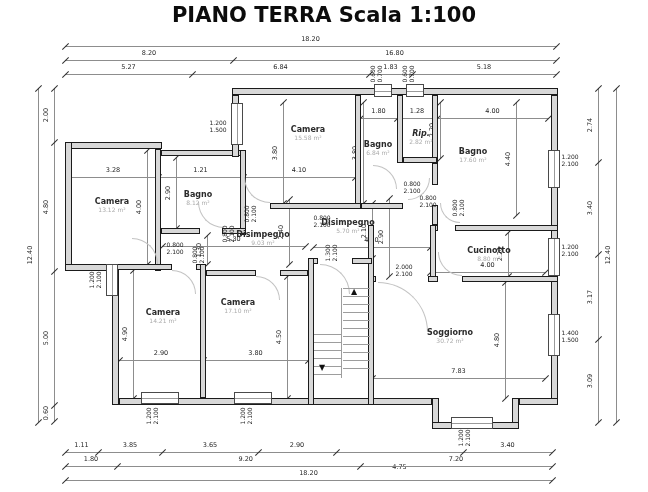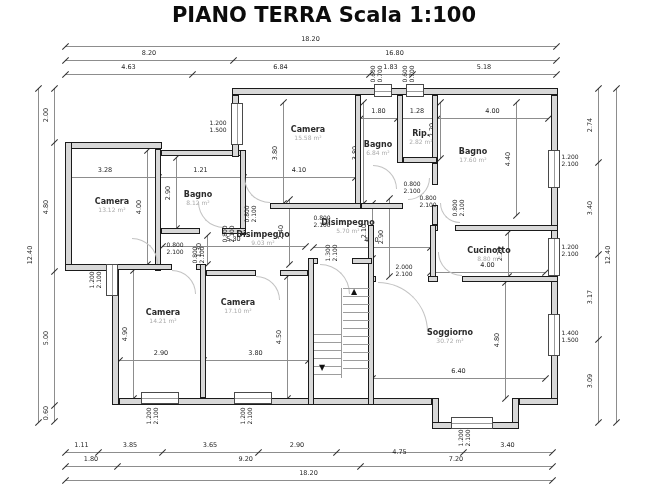--- a/index.html
+++ b/index.html
@@ -40,37 +40,37 @@
     <div class="tick" style="left: 233px; top: 56px;"></div>
     <div class="tick" style="left: 556px; top: 56px;"></div>
     <div class="dim-label" style="left: 132px; top: 49px;">8.20</div>
     <div class="dim-label" style="left: 377.5px; top: 49px;">16.80</div>
     <div class="dim-line" style="left: 65px; top: 74px; width: 491px; height: 1px;"></div>
     <div class="tick" style="left: 65px; top: 70px;"></div>
     <div class="tick" style="left: 192px; top: 70px;"></div>
     <div class="tick" style="left: 369px; top: 70px;"></div>
     <div class="tick" style="left: 412px; top: 70px;"></div>
     <div class="tick" style="left: 556px; top: 70px;"></div>
-    <div class="dim-label" style="left: 111.5px; top: 63px;">4.63</div>
+    <div class="dim-label" style="left: 111.5px; top: 63px;">5.27</div>
     <div class="dim-label" style="left: 263.5px; top: 63px;">6.84</div>
     <div class="dim-label" style="left: 373.5px; top: 63px;">1.83</div>
     <div class="dim-label" style="left: 467px; top: 63px;">5.18</div>
     <div class="dim-line" style="left: 65px; top: 452px; width: 487px; height: 1px;"></div>
     <div class="tick" style="left: 65px; top: 448px;"></div>
     <div class="tick" style="left: 98px; top: 448px;"></div>
     <div class="tick" style="left: 162px; top: 448px;"></div>
     <div class="tick" style="left: 258px; top: 448px;"></div>
     <div class="tick" style="left: 336px; top: 448px;"></div>
     <div class="tick" style="left: 463px; top: 448px;"></div>
     <div class="tick" style="left: 552px; top: 448px;"></div>
     <div class="dim-label" style="left: 64.5px; top: 441px;">1.11</div>
     <div class="dim-label" style="left: 113px; top: 441px;">3.85</div>
     <div class="dim-label" style="left: 193px; top: 441px;">3.65</div>
     <div class="dim-label" style="left: 280px; top: 441px;">2.90</div>
-    <div class="dim-label" style="left: 382.5px; top: 448px;">4.75</div>
+    <div class="dim-label" style="left: 382.5px; top: 463px;">4.75</div>
     <div class="dim-label" style="left: 490.5px; top: 441px;">3.40</div>
     <div class="dim-line" style="left: 65px; top: 466px; width: 487px; height: 1px;"></div>
     <div class="tick" style="left: 65px; top: 462px;"></div>
     <div class="tick" style="left: 117px; top: 462px;"></div>
     <div class="tick" style="left: 360px; top: 462px;"></div>
     <div class="tick" style="left: 552px; top: 462px;"></div>
     <div class="dim-label" style="left: 74px; top: 455px;">1.80</div>
     <div class="dim-label" style="left: 219px; top: 455px; text-align: right;">9.20</div>
     <div class="dim-label" style="left: 439px; top: 455px;">7.20</div>
     <div class="dim-line" style="left: 65px; top: 480px; width: 487px; height: 1px;"></div>
@@ -103,21 +103,21 @@
     <div class="dim-label v" style="left: 573px; top: 376.5px;">3.09</div>
     <div class="dim-line" style="left: 616px; top: 88px; width: 1px; height: 334px;"></div>
     <div class="tick" style="left: 616px; top: 84px;"></div>
     <div class="tick" style="left: 616px; top: 418px;"></div>
     <div class="dim-label v" style="left: 591px; top: 251px;">12.40</div>
     <div class="dim-line" style="left: 68px; top: 177px; width: 287px; height: 1px;"></div>
     <div class="tick" style="left: 68px; top: 173px;"></div>
     <div class="tick" style="left: 158px; top: 173px;"></div>
     <div class="tick" style="left: 243px; top: 173px;"></div>
     <div class="tick" style="left: 355px; top: 173px;"></div>
-    <div class="dim-label" style="left: 88px; top: 166px;">3.28</div>
+    <div class="dim-label" style="left: 96px; top: 166px;">3.28</div>
     <div class="dim-label" style="left: 183.5px; top: 166px;">1.21</div>
     <div class="dim-label" style="left: 282px; top: 166px;">4.10</div>
     <div class="dim-line" style="left: 360px; top: 118px; width: 188px; height: 1px;"></div>
     <div class="tick" style="left: 360px; top: 114px;"></div>
     <div class="tick" style="left: 397px; top: 114px;"></div>
     <div class="tick" style="left: 437px; top: 114px;"></div>
     <div class="tick" style="left: 548px; top: 114px;"></div>
     <div class="dim-label" style="left: 361.5px; top: 107px;">1.80</div>
     <div class="dim-label" style="left: 400px; top: 107px;">1.28</div>
     <div class="dim-label" style="left: 475.5px; top: 107px;">4.00</div>
@@ -135,21 +135,21 @@
     <div class="tick" style="left: 308px; top: 356px;"></div>
     <div class="dim-label" style="left: 144px; top: 349px;">2.90</div>
     <div class="dim-label" style="left: 238.5px; top: 349px;">3.80</div>
     <div class="dim-line" style="left: 430px; top: 272px; width: 115px; height: 1px;"></div>
     <div class="tick" style="left: 430px; top: 268px;"></div>
     <div class="tick" style="left: 545px; top: 268px;"></div>
     <div class="dim-label" style="left: 470.5px; top: 261px;">4.00</div>
     <div class="dim-line" style="left: 372px; top: 378px; width: 173px; height: 1px;"></div>
     <div class="tick" style="left: 372px; top: 374px;"></div>
     <div class="tick" style="left: 545px; top: 374px;"></div>
-    <div class="dim-label" style="left: 441.5px; top: 367px;">6.40</div>
+    <div class="dim-label" style="left: 441.5px; top: 367px;">7.83</div>
     <div class="dim-line" style="left: 147px; top: 150px; width: 1px; height: 114px;"></div>
     <div class="tick" style="left: 147px; top: 146px;"></div>
     <div class="tick" style="left: 147px; top: 260px;"></div>
     <div class="dim-label v" style="left: 122px; top: 203px;">4.00</div>
     <div class="dim-line" style="left: 176px; top: 157px; width: 1px; height: 71px;"></div>
     <div class="tick" style="left: 176px; top: 153px;"></div>
     <div class="tick" style="left: 176px; top: 224px;"></div>
     <div class="dim-label v" style="left: 151px; top: 188.5px;">2.90</div>
     <div class="dim-line" style="left: 283px; top: 102px; width: 1px; height: 101px;"></div>
     <div class="tick" style="left: 283px; top: 98px;"></div>
@@ -371,21 +371,21 @@
       <div>2.100</div>
     </div>
     <div class="room-name" style="left: 112px; top: 201px;">Camera</div>
     <div class="room-area" style="left: 112px; top: 209px;">13.12 m²</div>
     <div class="room-name" style="left: 198px; top: 194px;">Bagno</div>
     <div class="room-area" style="left: 198px; top: 202px;">8.12 m²</div>
     <div class="room-name" style="left: 308px; top: 129px;">Camera</div>
     <div class="room-area" style="left: 308px; top: 137px;">15.58 m²</div>
     <div class="room-name" style="left: 378px; top: 144px;">Bagno</div>
     <div class="room-area" style="left: 378px; top: 152px;">6.84 m²</div>
-    <div class="room-name" style="left: 421px; top: 133px;">Rip.</div>
+    <div class="room-name" style="left: 421px; top: 133px; font-style: italic;">Rip.</div>
     <div class="room-area" style="left: 421px; top: 141px;">2.82 m²</div>
     <div class="room-name" style="left: 473px; top: 151px;">Bagno</div>
     <div class="room-area" style="left: 473px; top: 159px;">17.60 m²</div>
     <div class="room-name" style="left: 263px; top: 234px;">Disimpegno</div>
     <div class="room-area" style="left: 263px; top: 242px;">9.03 m²</div>
     <div class="room-name" style="left: 348px; top: 222px;">Disimpegno</div>
     <div class="room-area" style="left: 348px; top: 230px;">5.70 m²</div>
     <div class="room-name" style="left: 163px; top: 312px;">Camera</div>
     <div class="room-area" style="left: 163px; top: 320px;">14.21 m²</div>
     <div class="room-name" style="left: 238px; top: 302px;">Camera</div>

